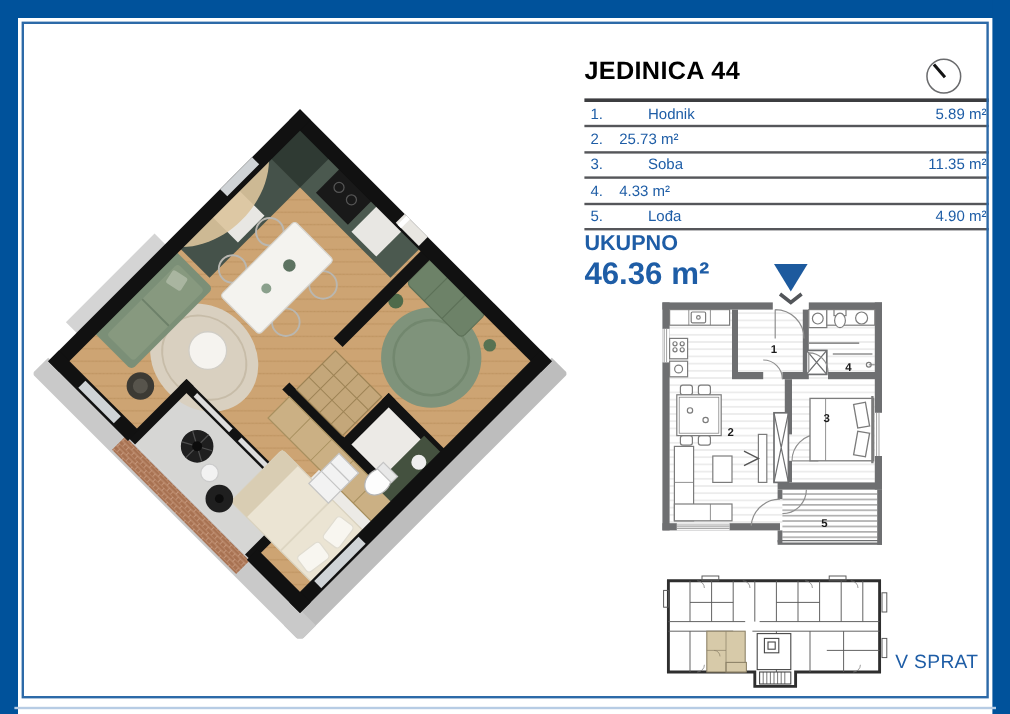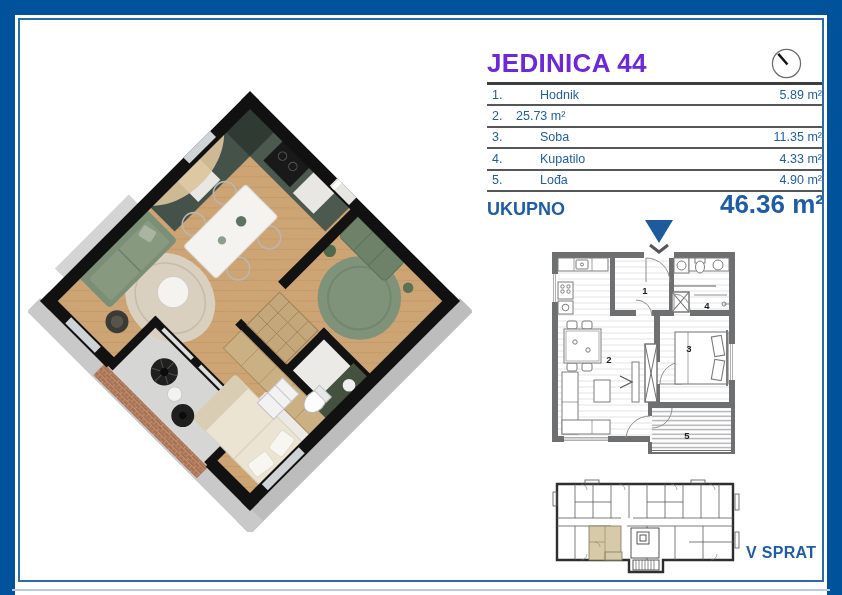--- a/index.html
+++ b/index.html
@@ -5,36 +5,36 @@
   html,body{margin:0;padding:0;background:#fff;}
   .page{position:relative;width:842px;height:595px;background:#fff;overflow:hidden;
         font-family:"Liberation Sans",sans-serif;}
   
   .frame{position:absolute;inset:0;border:15px solid #00529b;border-bottom:none;pointer-events:none;z-index:5;}
   .frame-inner{position:absolute;left:18px;top:18px;right:18px;bottom:13px;border:2px solid #2d6aa8;pointer-events:none;z-index:5;}
   .frame-bottom-light{position:absolute;left:12px;right:12px;bottom:4px;height:2px;background:#b7cce4;z-index:5;}
   
   .panel{position:absolute;left:487px;top:48px;width:337px;}
   .title-row{position:relative;height:34px;}
-  .title{margin:0;font-size:26px;font-weight:bold;color:#6d28d9;letter-spacing:.3px;}
+  .title{margin:0;font-size:21px;font-weight:bold;color:#000000;letter-spacing:.3px;}
   .compass{position:absolute;right:22px;top:0;}
   .area-table{border-top:3px solid #3c3d40;}
   .row{display:flex;align-items:center;height:19.4px;border-bottom:2px solid #55565a;
        font-size:12.5px;color:#1e5da6;}
   .row .num{width:24px;padding-left:5px;}
   .row .nm{flex:1;margin-left:24px;}
   .row .val{text-align:right;padding-right:2px;}
-  .total{display:flex;justify-content:space-between;align-items:flex-end;height:28px;color:#1e5da6;font-weight:bold;}
+  .total{display:flex;justify-content:space-between;align-items:flex-start;height:28px;color:#1e5da6;font-weight:bold;flex-direction:column;}
   .total .lbl{font-size:18px;}
   .total .val{font-size:26px;}
   
   .plan3d{position:absolute;left:28px;top:70px;}
   .plan2d{position:absolute;left:548px;top:216px;}
   .keyplan{position:absolute;left:551px;top:476px;}
-  .floor-label{position:absolute;left:746px;top:544px;font-size:16px;font-weight:bold;color:#1e5da6;letter-spacing:.3px;}
+  .floor-label{position:absolute;left:746px;top:544px;font-size:16px;font-weight:normal;color:#1e5da6;letter-spacing:.3px;}
   svg{display:block;}
   .rlabel{font-family:"Liberation Sans",sans-serif;font-size:9.5px;font-weight:bold;fill:#1c1c1c;text-anchor:middle;}
 </style>
 </head>
 <body>
 
 <div class="page">
 
   <svg class="plan3d" width="444" height="462" viewBox="0 0 444 462">
     <defs>
@@ -187,21 +187,20 @@
         <span class="num">2.</span>
         <span class="val">25.73 m²</span>
       </div>
       <div class="row">
         <span class="num">3.</span>
         <span class="nm">Soba</span>
         <span class="val">11.35 m²</span>
       </div>
       <div class="row">
         <span class="num">4.</span>
-        <span class="nm">Kupatilo</span>
         <span class="val">4.33 m²</span>
       </div>
       <div class="row">
         <span class="num">5.</span>
         <span class="nm">Lođa</span>
         <span class="val">4.90 m²</span>
       </div>
       <div class="total">
         <span class="lbl">UKUPNO</span>
         <span class="val">46.36 m²</span>

